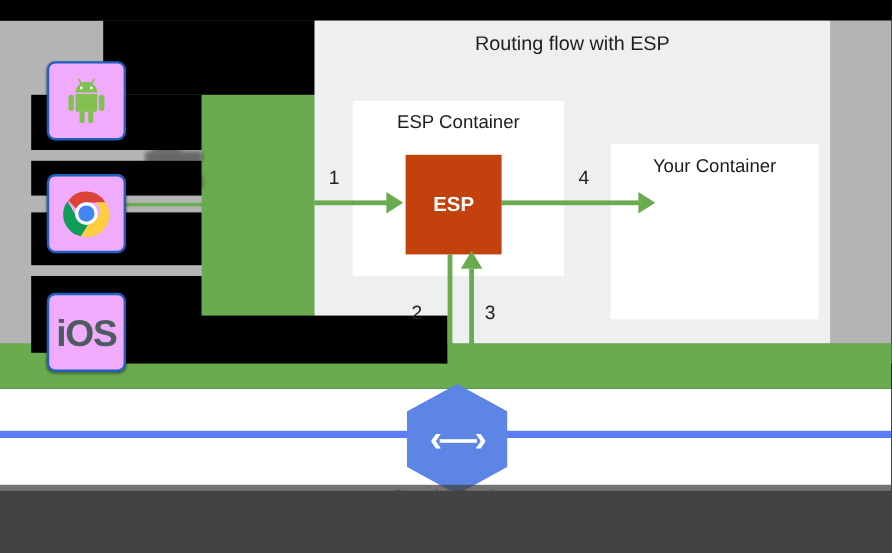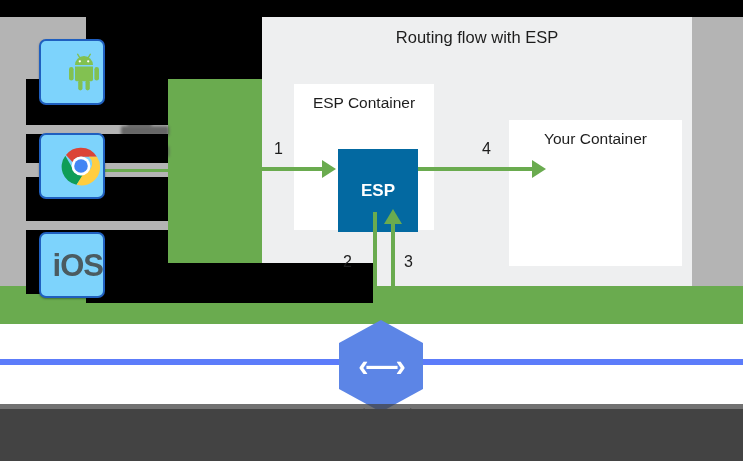--- a/index.html
+++ b/index.html
@@ -66,26 +66,27 @@
 
   
   .grey-strip{position:absolute;background:#b4b4b4;}
   #gs1{left:100px;top:116px;width:68px;height:9px;}
   #gs2{left:100px;top:209px;width:68px;height:21px;}
 
   
   .badge{
     position:absolute;
     width:66px;height:66px;
-    background:#7dd3fc;
+    background:#f0abfc;
     border:2px solid #1f5fbf;
     border-radius:7px;
     box-sizing:border-box;
-    display:flex;align-items:center;justify-content:flex-end;
+    display:flex;align-items:center;justify-content:center;
     box-shadow:0 1px 2px rgba(0,0,0,.35);
+    margin-top:12px;
   }
   #badge-android{left:39px;top:39px;}
   #badge-chrome {left:39px;top:133px;}
   #badge-ios    {left:39px;top:232px;}
   #badge-ios .ios-text{
     font-family:"Liberation Sans","DejaVu Sans",sans-serif;
     font-weight:bold;font-size:31px;letter-spacing:-1px;
     color:#4b5b60;line-height:1;
   }
 
@@ -97,34 +98,33 @@
 
   
   #panel-title{
     position:absolute;left:262px;top:28px;width:430px;
     text-align:center;font-size:16.5px;color:#1d1d1d;
   }
 
   .container-card{
     position:absolute;background:#ffffff;
   }
-  #card-esp{left:294px;top:84px;width:140px;height:146px;}
+  #card-esp{left:294px;top:84px;width:176px;height:146px;}
   #card-your{left:509px;top:84px;width:173px;height:146px;margin-top:36px;}
 
   .card-title{
     position:absolute;top:10px;left:0;width:100%;
     text-align:center;font-size:15.5px;color:#1d1d1d;
   }
 
   .blue-box{
-    position:absolute;background:#0369a1;
+    position:absolute;background:#c2410c;
     display:flex;align-items:center;justify-content:center;
     text-align:center;color:#ffffff;font-weight:bold;
     line-height:1.15;
-    margin-top:20px;
   }
   #box-esp{left:338px;top:129px;width:80px;height:83px;font-size:17px;}
   #box-your{left:551px;top:129px;width:85px;height:83px;font-size:15.5px;}
 
   
   .h-line{position:absolute;height:4px;background:#6aab4f;}
   .v-line{position:absolute;width:4px;background:#6aab4f;}
   .arrow-r{
     position:absolute;width:0;height:0;
     border-top:9px solid transparent;border-bottom:9px solid transparent;

